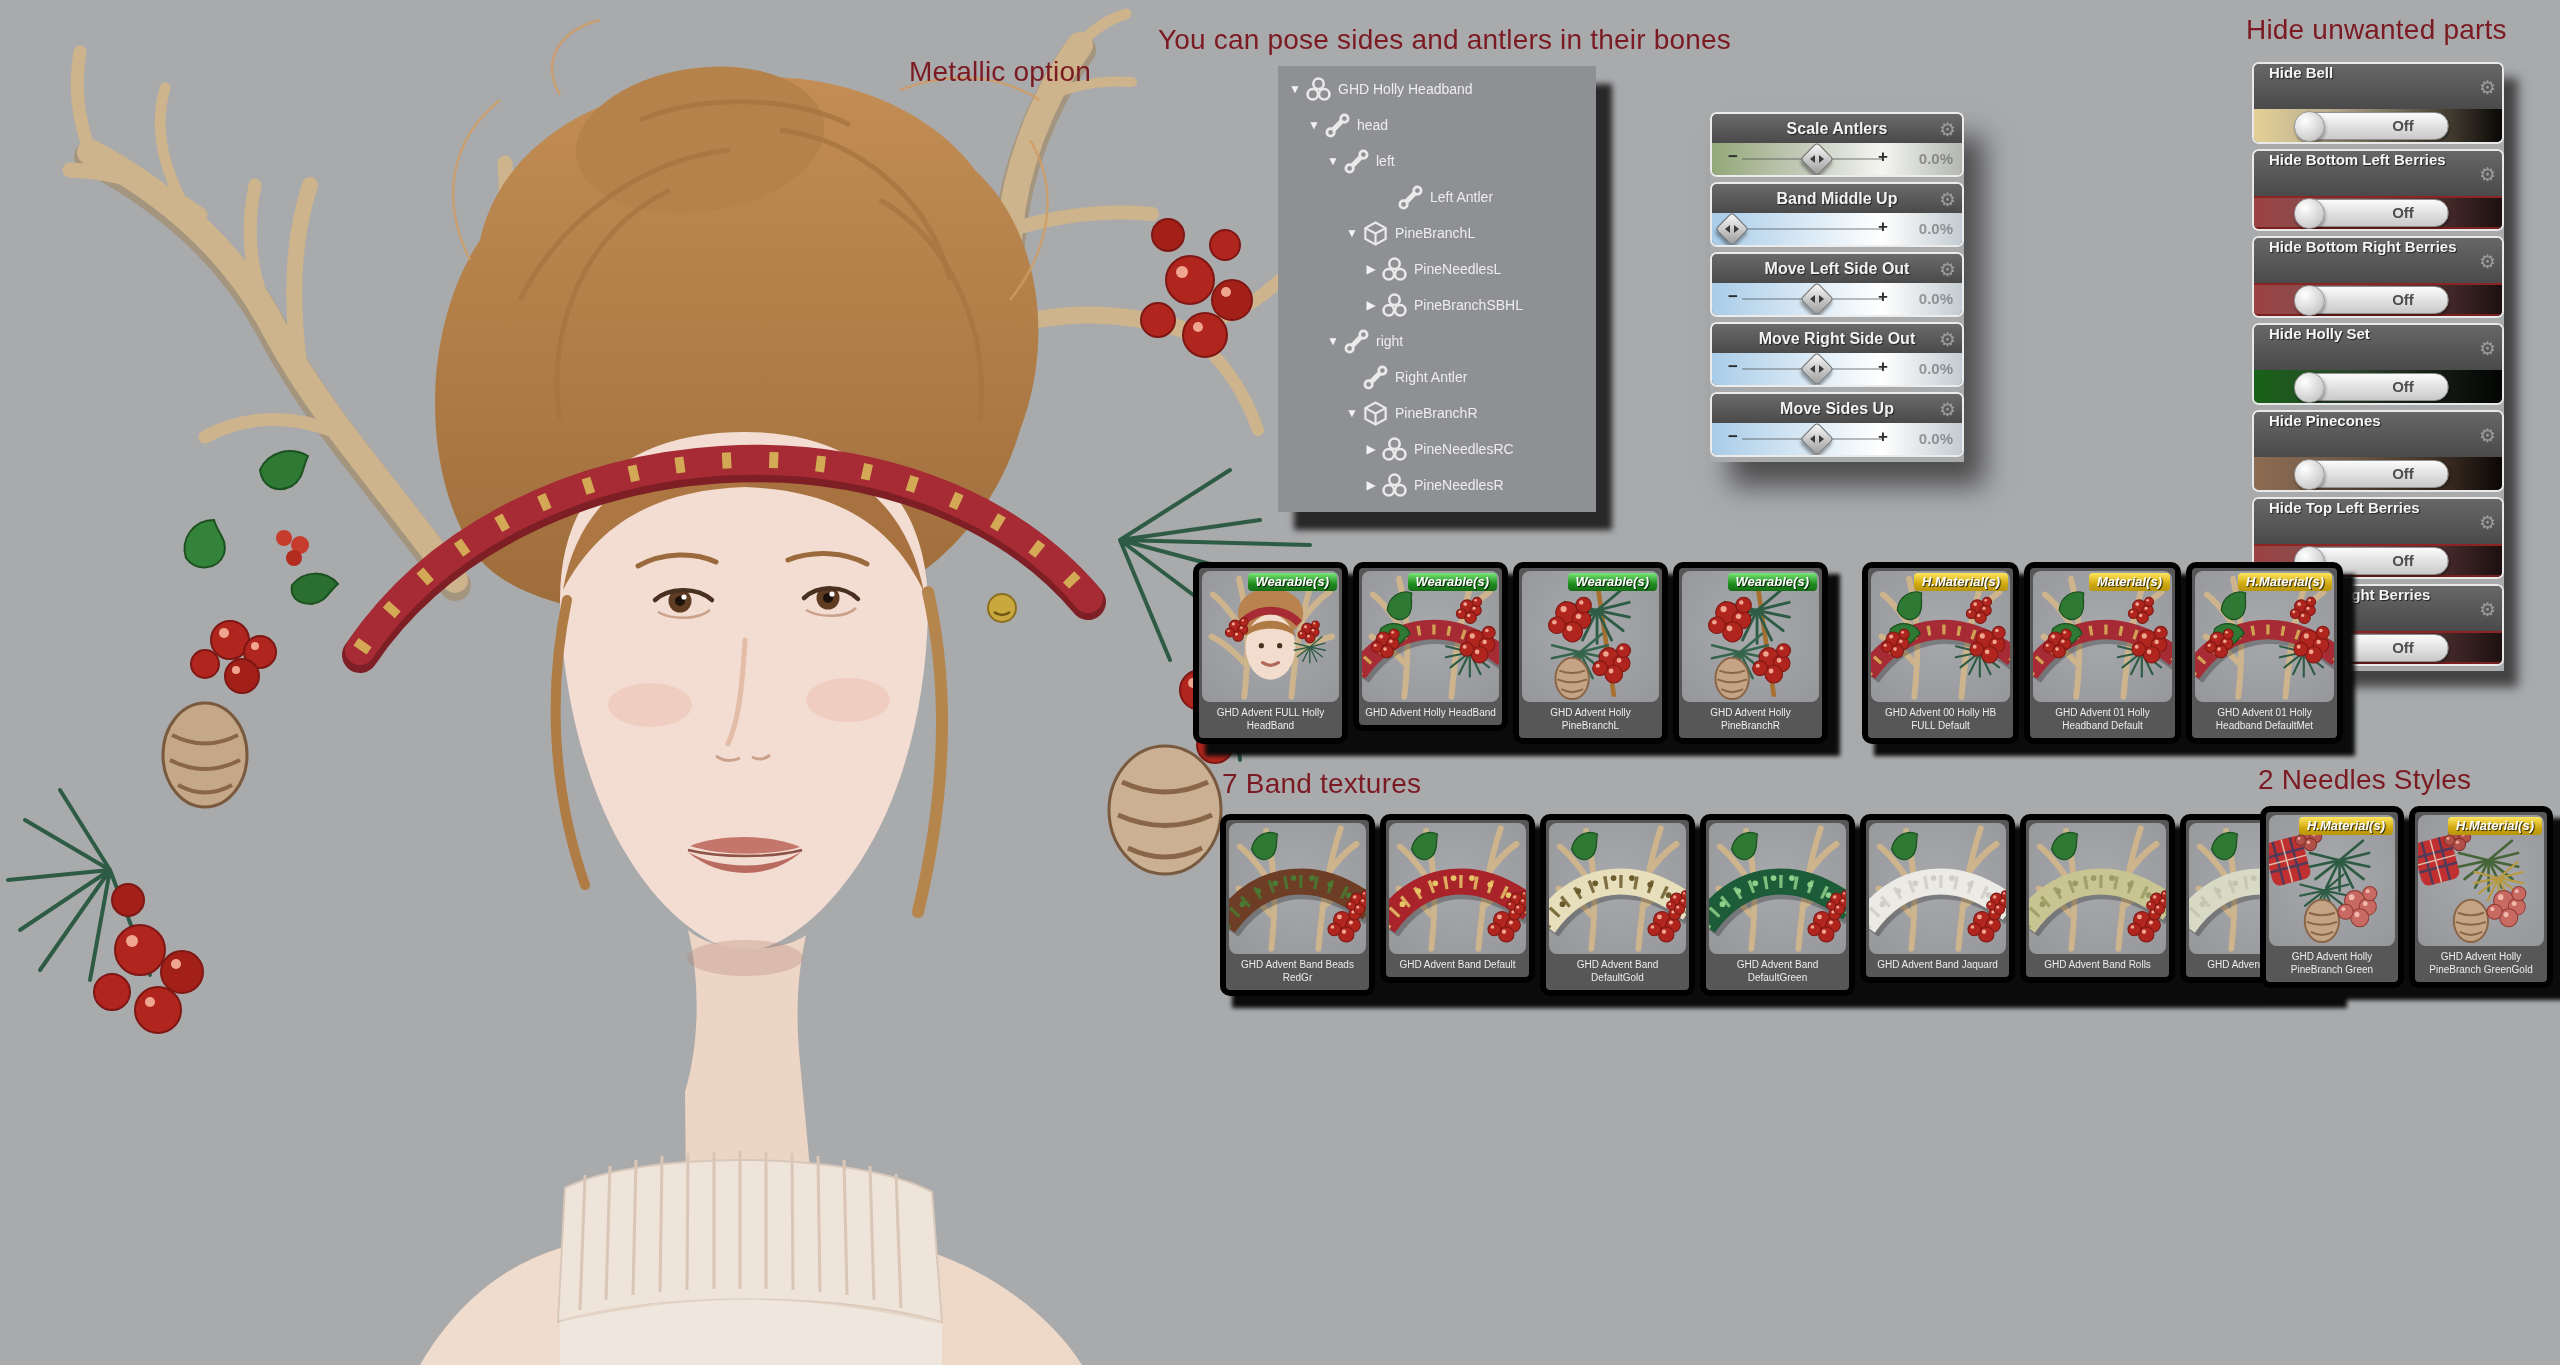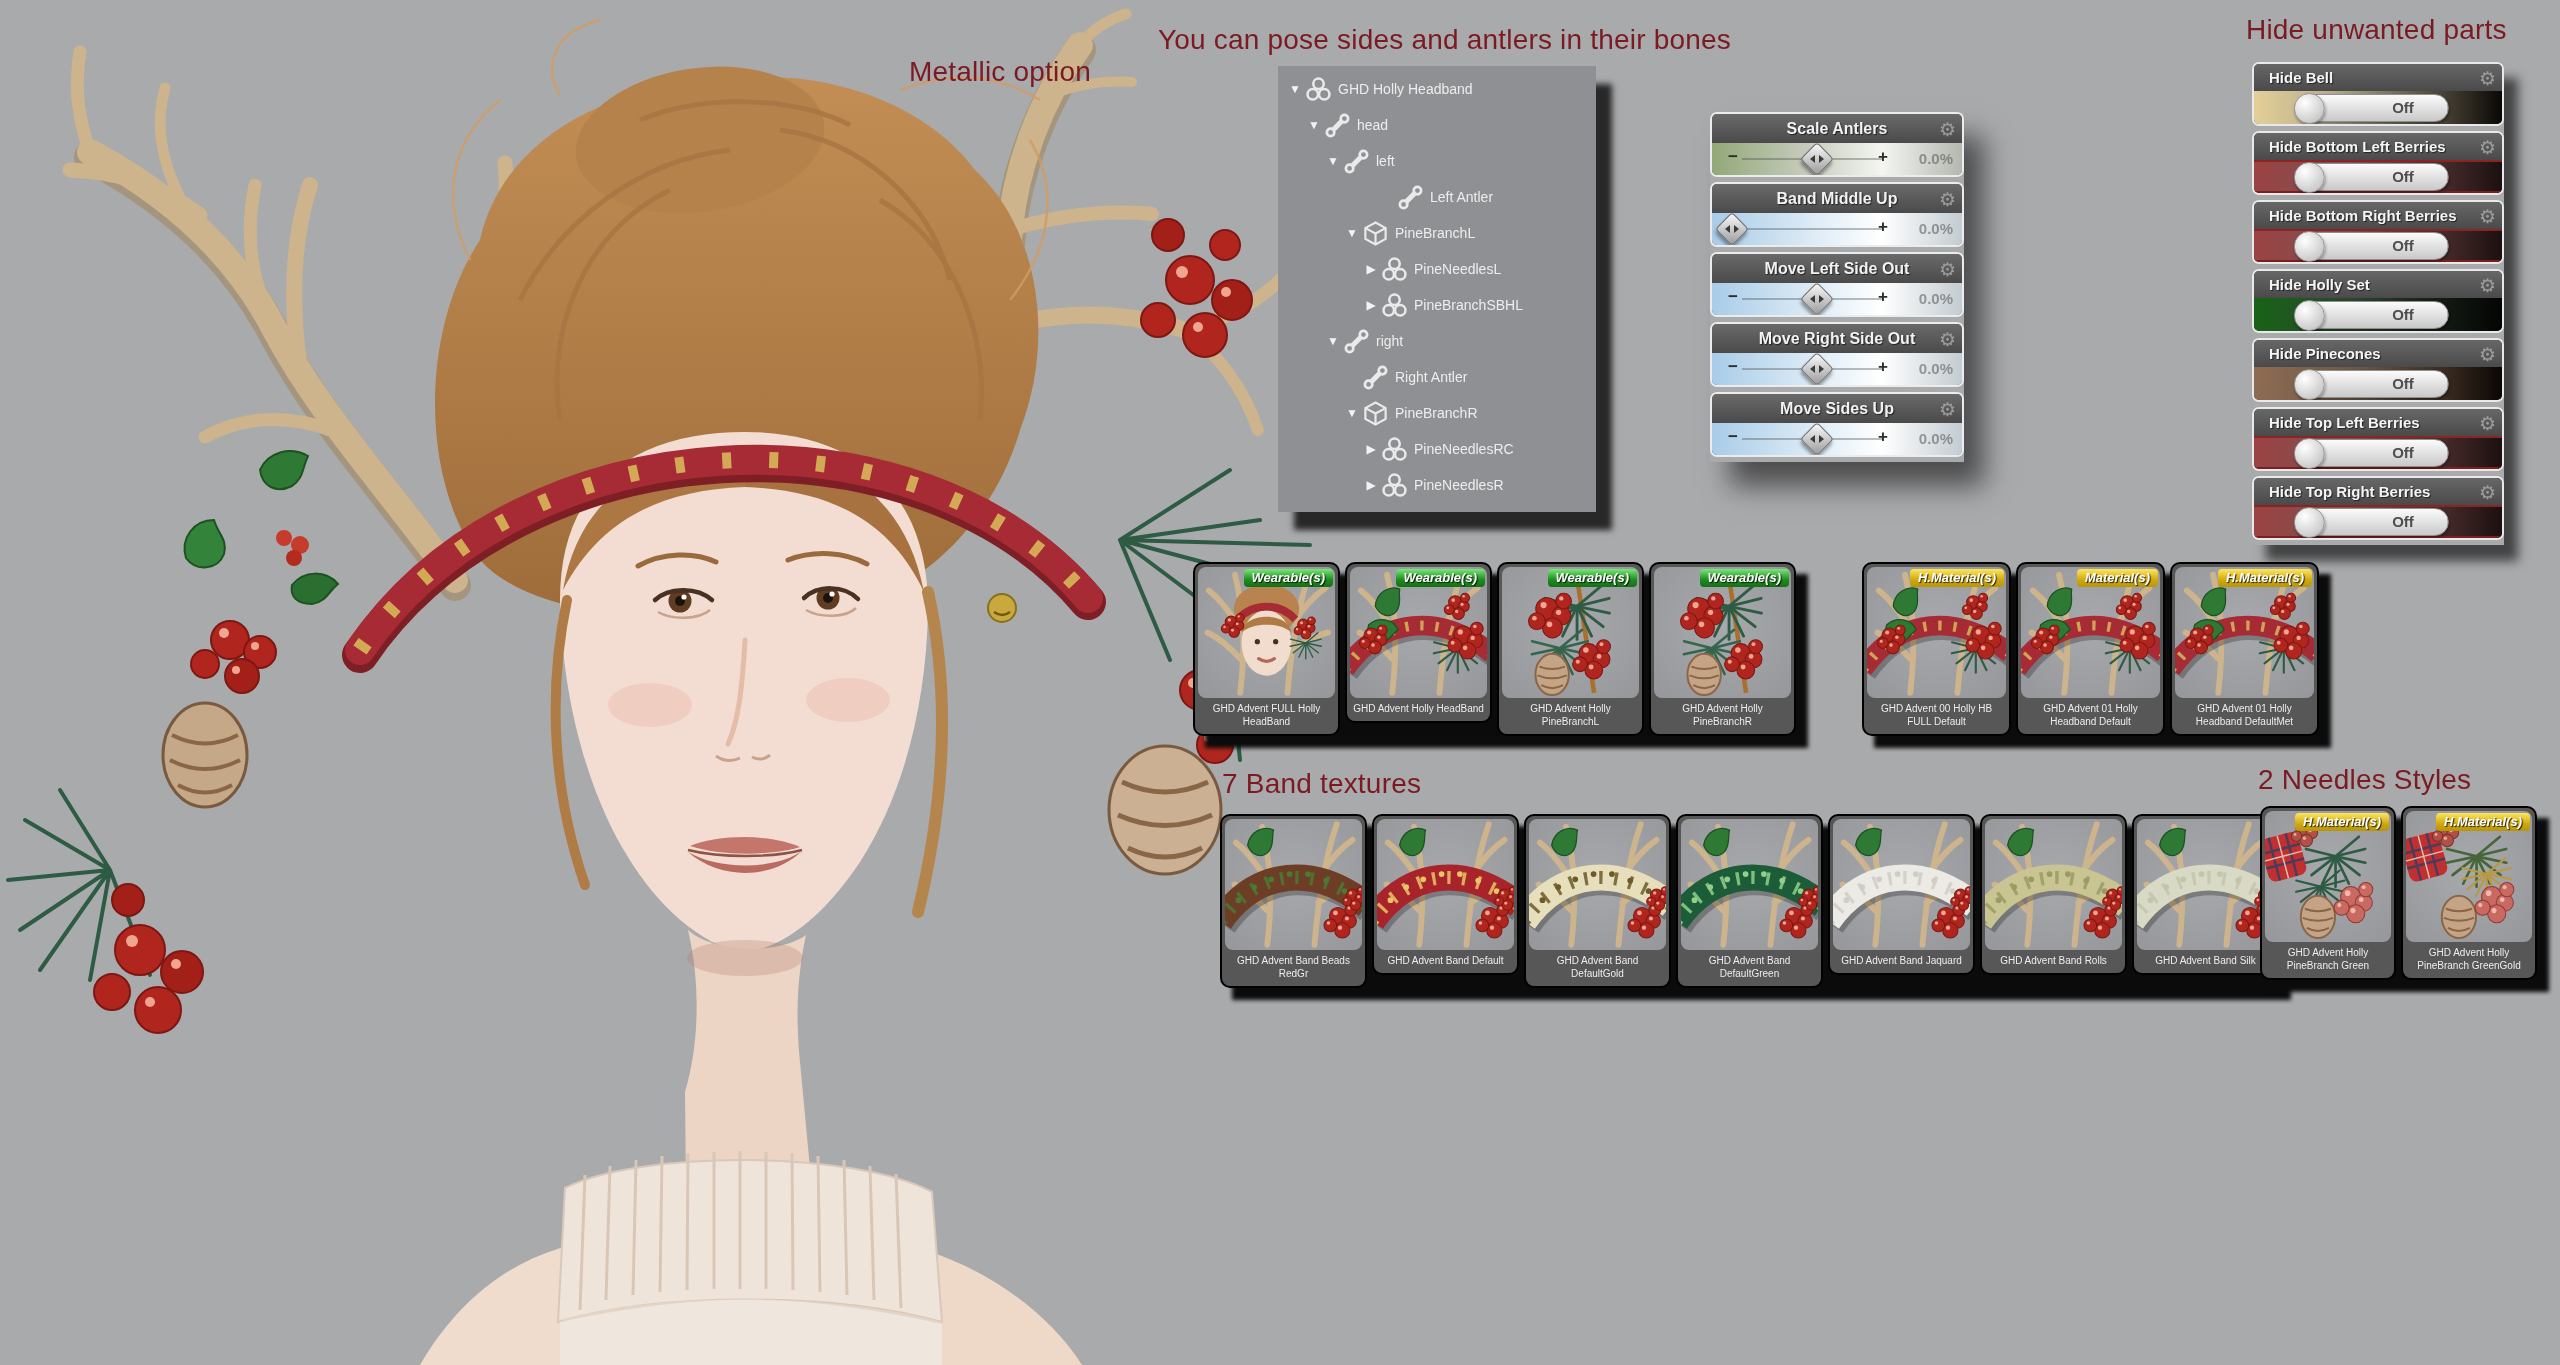--- a/index.html
+++ b/index.html
@@ -37,37 +37,37 @@
   .sl-handle{position:absolute;top:1px;width:30px;height:30px}
   .sl-diamond{position:absolute;inset:3px;transform:rotate(45deg);border-radius:4px;
      background:linear-gradient(135deg,#fbfbfb,#9b9b9b);border:1px solid #6f6f6f;box-shadow:2px 3px 4px rgba(0,0,0,.4)}
   .sl-arrows{position:absolute;inset:0;display:flex;align-items:center;justify-content:space-between;padding:0 8px}
   .tri{width:0;height:0;border-top:4px solid transparent;border-bottom:4px solid transparent}
   .tri-l{border-right:5px solid #3b3b3b}
   .tri-r{border-left:5px solid #3b3b3b}
   
   .hides{position:absolute;left:2252px;top:62px;width:252px;box-shadow:14px 16px 10px rgba(0,0,0,.6)}
   .tg-unit{border:2px solid #e9e9e9;border-radius:7px;overflow:hidden;margin-bottom:5px;background:#444}
-  .tg-head{position:relative;height:27px;background:linear-gradient(#676767,#4a4a4a);display:flex;align-items:center}
+  .tg-head{position:relative;height:45px;background:linear-gradient(#676767,#4a4a4a);display:flex;}
   .tg-title{color:#f4f4f4;font-size:15px;font-weight:bold;padding-left:15px;text-shadow:1px 1px 1px #222;white-space:nowrap}
   .tg-track{position:relative;height:33px}
   .tg-gold{background:linear-gradient(90deg,#e4d096 0%,#b9ae90 30%,#544c3e 72%,#0a0805 100%)}
   .tg-red{background:linear-gradient(90deg,#9c4242 0%,#7c5252 38%,#4a2c2c 75%,#1c1010 100%);
           box-shadow:inset 0 2px 0 #8c2424,inset 0 -2px 0 #7a2020}
   .tg-green{background:linear-gradient(90deg,#186218 0%,#2c452c 40%,#121812 78%,#030503 100%)}
   .tg-brown{background:linear-gradient(90deg,#8e6c52 0%,#6d5947 40%,#382a20 78%,#0b0705 100%)}
   .pill{position:absolute;left:50%;transform:translateX(-54%);top:3px;width:152px;height:26px;border-radius:14px;
         background:linear-gradient(#fbfbfb,#c9c9c9);border:1px solid #8f8f8f;box-shadow:1px 2px 3px rgba(0,0,0,.35)}
   .knob{position:absolute;left:-2px;top:-2px;width:29px;height:29px;border-radius:50%;
         background:radial-gradient(circle at 35% 30%,#ffffff,#b8b8b8);border:1px solid #979797;box-shadow:1px 2px 3px rgba(0,0,0,.3)}
   .state{position:absolute;right:34px;top:4px;font-weight:bold;font-size:15px;color:#4e4e4e}
   
   .thumb-row{position:absolute;display:flex;gap:5px;align-items:flex-start}
   .thumb-row::before{content:"";position:absolute;left:12px;top:12px;right:-12px;bottom:-12px;background:#0b0b0b;filter:blur(2px)}
-  .thumb{position:relative;width:137px;background:#575757;border:2px solid #000000;border-radius:10px;padding:3px 3px 4px}
+  .thumb{position:relative;width:137px;background:#575757;border:6px solid #000000;border-radius:10px;padding:3px 3px 4px}
   .thumb-img{position:relative;height:131px;border-radius:8px;overflow:hidden;
              background:radial-gradient(circle at 50% 45%,#a8a9ad,#96979b)}
   .thumb-img svg{position:absolute;inset:0;width:100%;height:100%}
   .banner{position:absolute;top:2px;right:2px;font-style:italic;font-weight:bold;font-size:13px;color:#fff;
           padding:1px 8px 2px;border-radius:4px;text-shadow:1px 1px 1px rgba(0,0,0,.8);z-index:2;white-space:nowrap}
   .b-green{background:linear-gradient(#79e879,#1e8c1e 60%,#176e17)}
   .b-yellow{background:linear-gradient(#ffe65e,#d0a90f 60%,#b7950c)}
   .thumb-label{color:#ececec;font-size:10px;line-height:1.28;text-align:center;padding:5px 1px 1px}
   #row-wearables{left:1193px;top:562px}
   #row-materials{left:1862px;top:562px}

